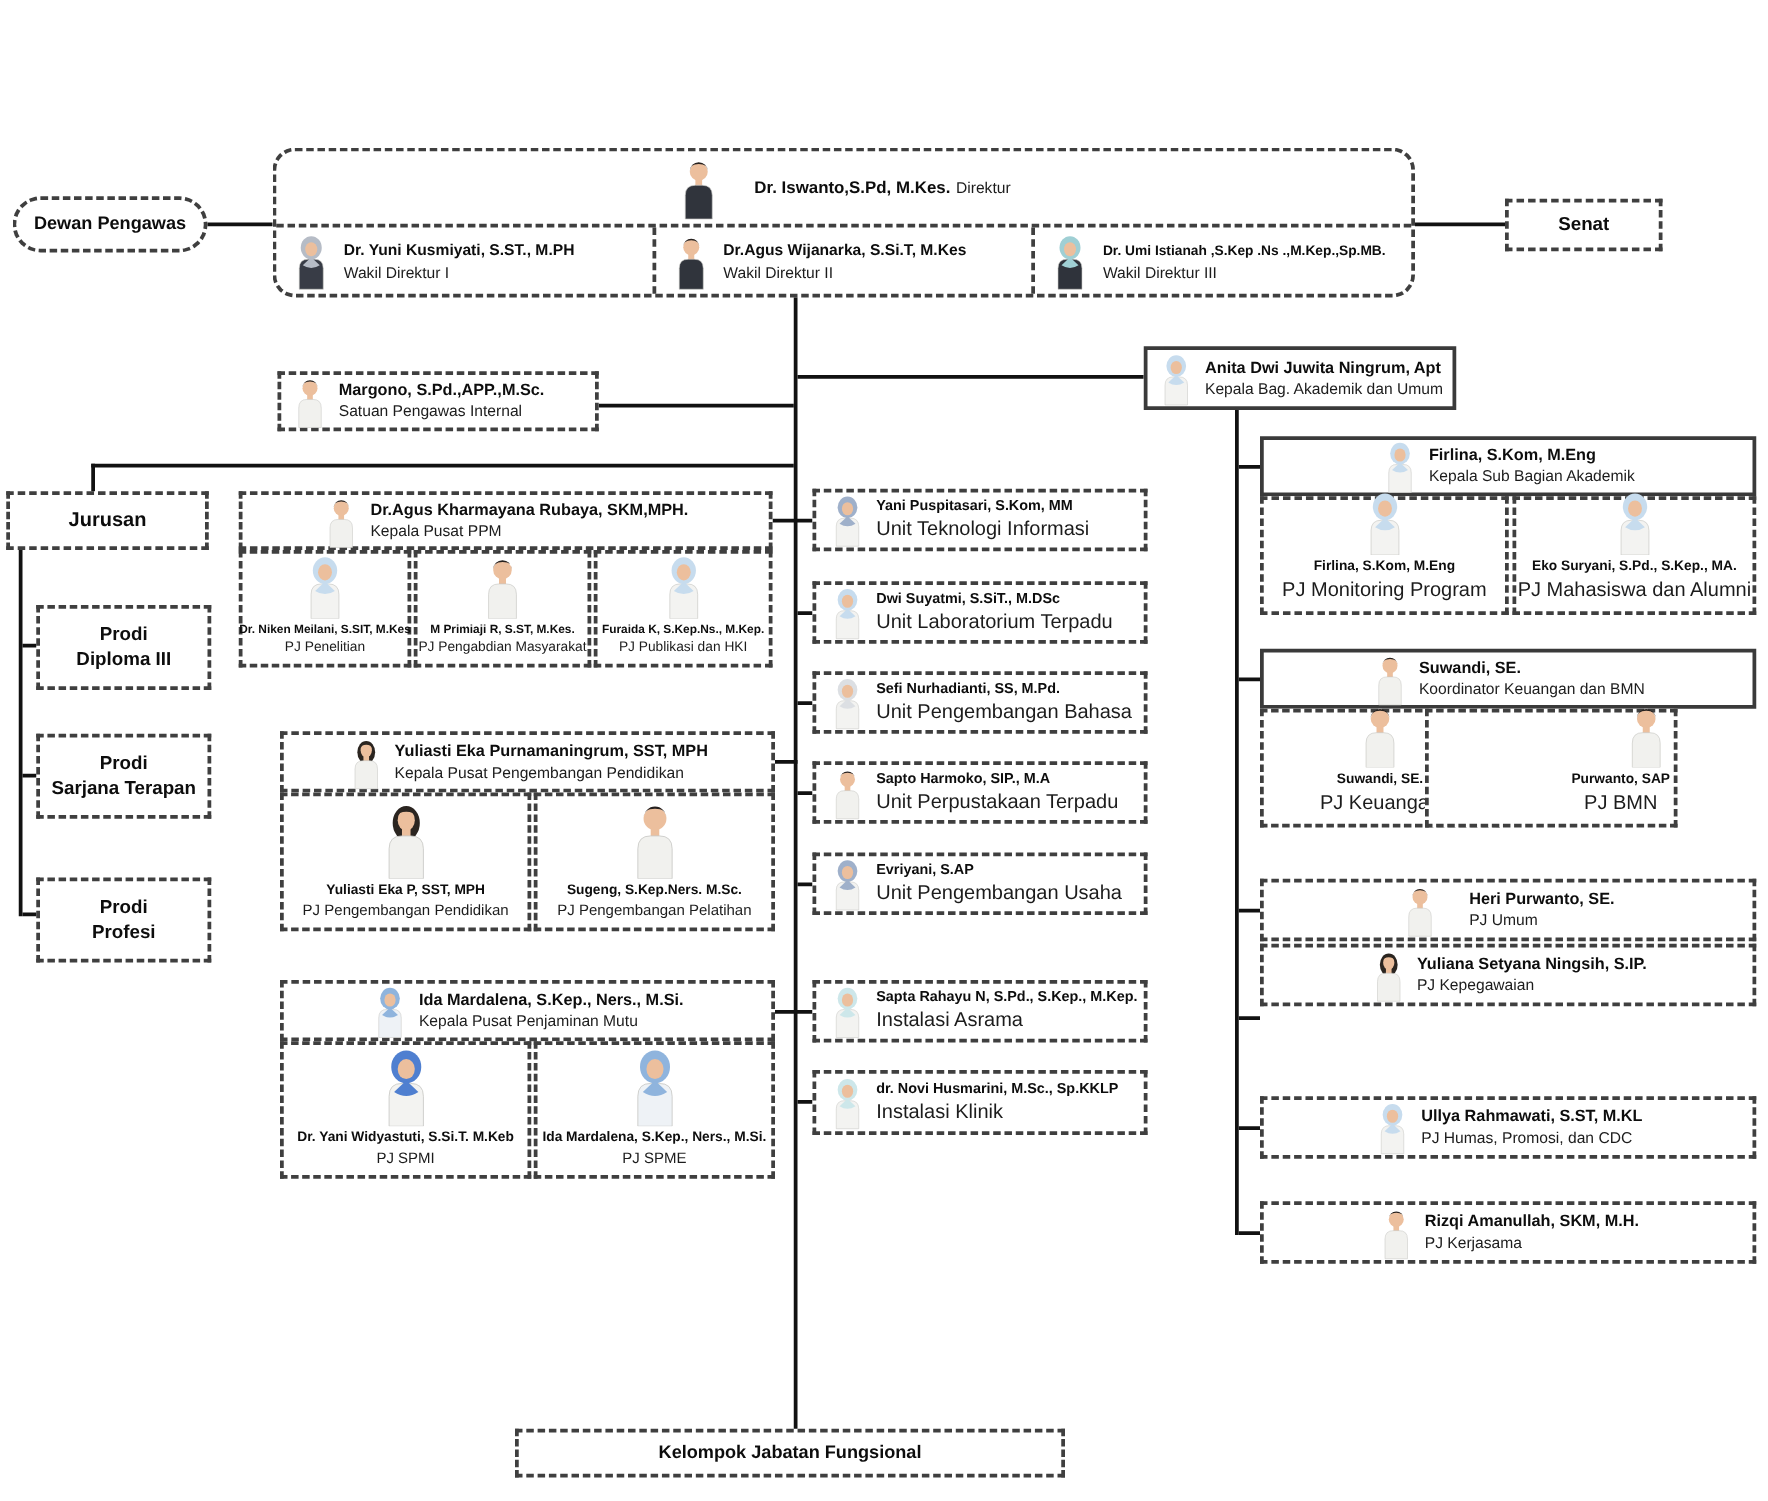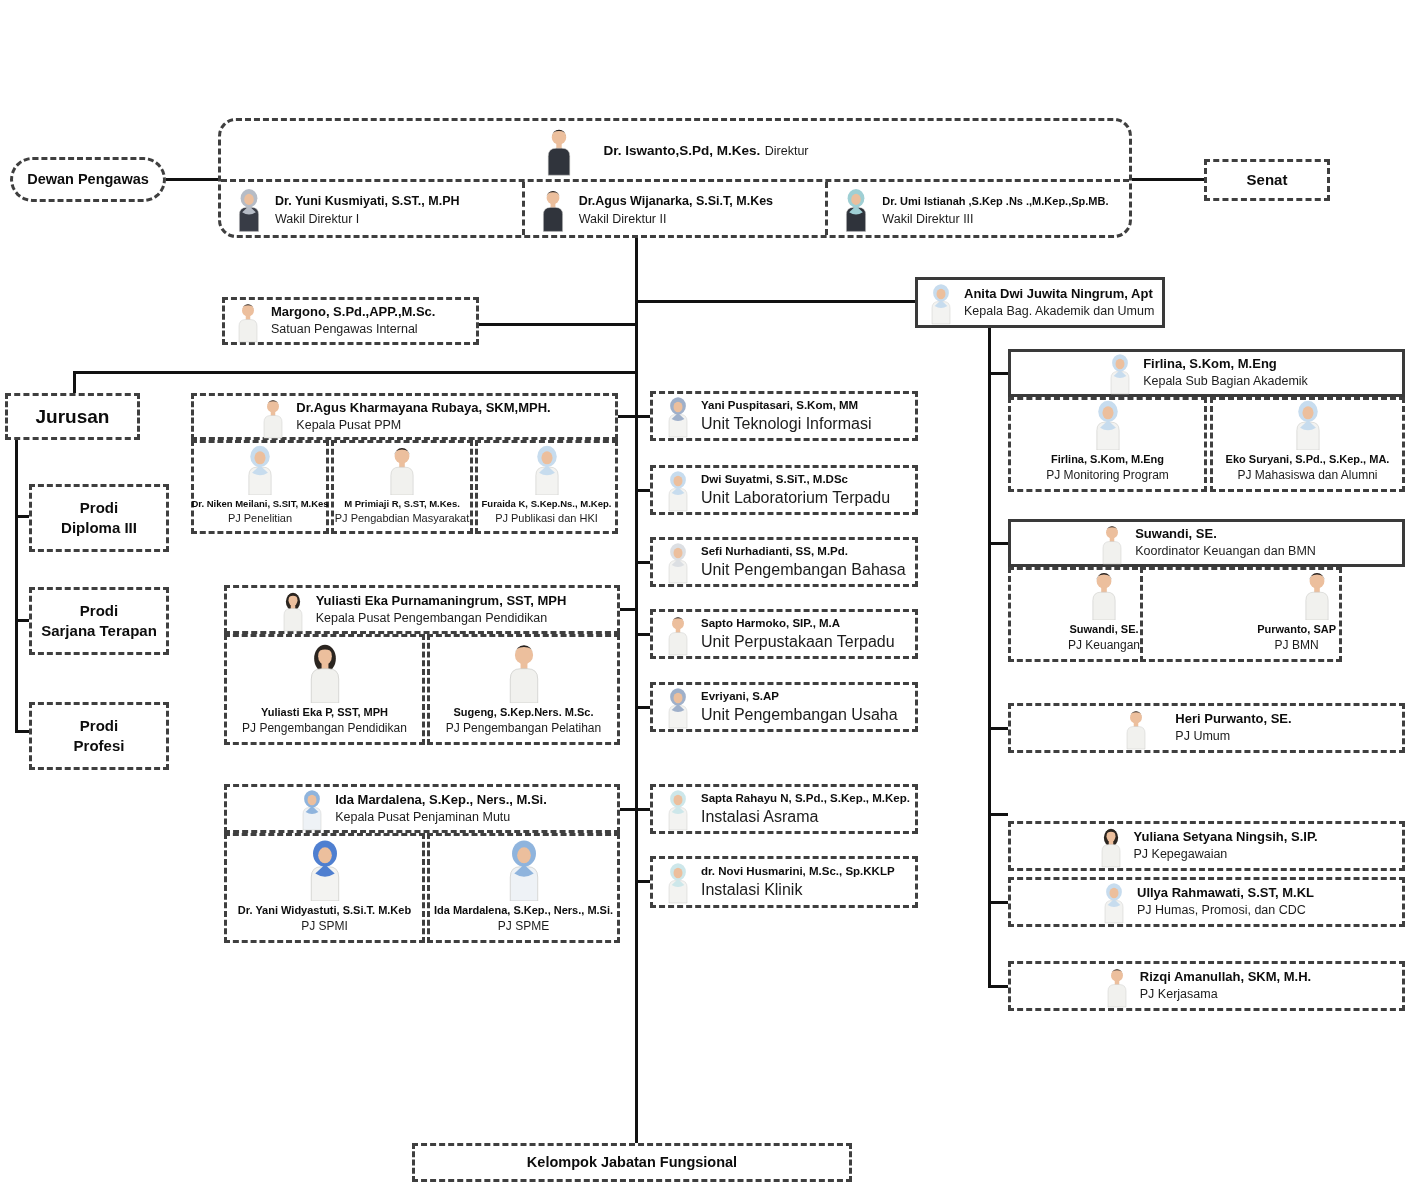--- a/index.html
+++ b/index.html
@@ -21,21 +21,21 @@
   .card.unit{padding-left:10px;}
   .unit .nm{font-size:11.5px;}
   .unit .rl{font-size:16px;}
 
   
   .card.col{flex-direction:column;justify-content:flex-end;gap:2px;padding:5px 3px;text-align:center;}
   .col .txt{align-items:center;}
   .sub3 .nm{font-size:9.5px;}
   .sub3 .rl{font-size:11px;}
   .sub3.mid .nm{font-size:11px;}
-  .sub3.mid .rl{font-size:12px;}
+  .sub3.mid .rl{font-size:16px;}
   .sub2 .nm{font-size:11px;}
   .sub2 .rl{font-size:12px;}
 
   
   .avatar{display:block;flex:0 0 auto;}
   .avatar svg{display:block;width:30px;height:44px;}
   .col.sub3 .avatar svg{width:38px;height:52px;}
   .col.sub2 .avatar svg{width:46px;height:64px;}
 
   
@@ -125,21 +125,21 @@
             </svg>
           </span>
         <span class="txt">
           <span class="nm">Dr. Umi Istianah ,S.Kep .Ns .,M.Kep.,Sp.MB.</span>
           <span class="rl">Wakil Direktur III</span>
         </span>
       </div>
     </div>
   </div>
 
-  <div class="navbox" style="left:5px;top:393px;width:135px;height:47px;font-size:19px;">
+  <div class="navbox" style="left:5px;top:393px;width:162px;height:47px;font-size:16px;">
     <span>Jurusan</span>
   </div>
 
   <div class="navbox" style="left:29px;top:484px;width:140px;height:68px;font-size:15px;">
     <span>Prodi</span>
     <span>Diploma III</span>
   </div>
   <div class="navbox" style="left:29px;top:587px;width:140px;height:68px;font-size:15px;">
     <span>Prodi</span>
     <span>Sarjana Terapan</span>
@@ -538,21 +538,21 @@
           <path d="M8 56 V35 q0-9 9-9 h6 q9 0 9 9 V56 Z" fill="#f1f1ee" stroke="#c9c9c6" stroke-width="0.6"></path>
           <circle cx="20" cy="14" r="8" fill="#ecbf9d"></circle>
           <path d="M12 13.5 a8 8 0 0 1 16 0 q0-6.5-8-6.5 t-8 6.5 Z" fill="#26211f"></path>
         </svg>
       </span>
       <span class="txt">
         <span class="nm">Heri Purwanto, SE.</span>
         <span class="rl">PJ Umum</span>
       </span>
     </div>
-    <div class="card center" style="left: 1008px; top: 821px; width: 397px; height: 50px;">
+    <div class="card center" style="left: 1008px; top: 755px; width: 397px; height: 50px;">
       <span class="avatar">
         <svg viewBox="0 0 40 56" xmlns="http://www.w3.org/2000/svg">
           <ellipse cx="20" cy="17" rx="9.5" ry="12" fill="#2b2520"></ellipse>
           <rect x="17" y="20" width="6" height="8" fill="#ecbf9d"></rect>
           <path d="M8 56 V35 q0-9 9-9 h6 q9 0 9 9 V56 Z" fill="#f1f1ee" stroke="#c9c9c6" stroke-width="0.6"></path>
           <ellipse cx="20" cy="15" rx="6" ry="7.5" fill="#ecbf9d"></ellipse>
           <path d="M13 13 a7.5 6 0 0 1 14 0 q0-7-7-7 t-7 7 Z" fill="#2b2520"></path>
         </svg>
       </span>
       <span class="txt">

